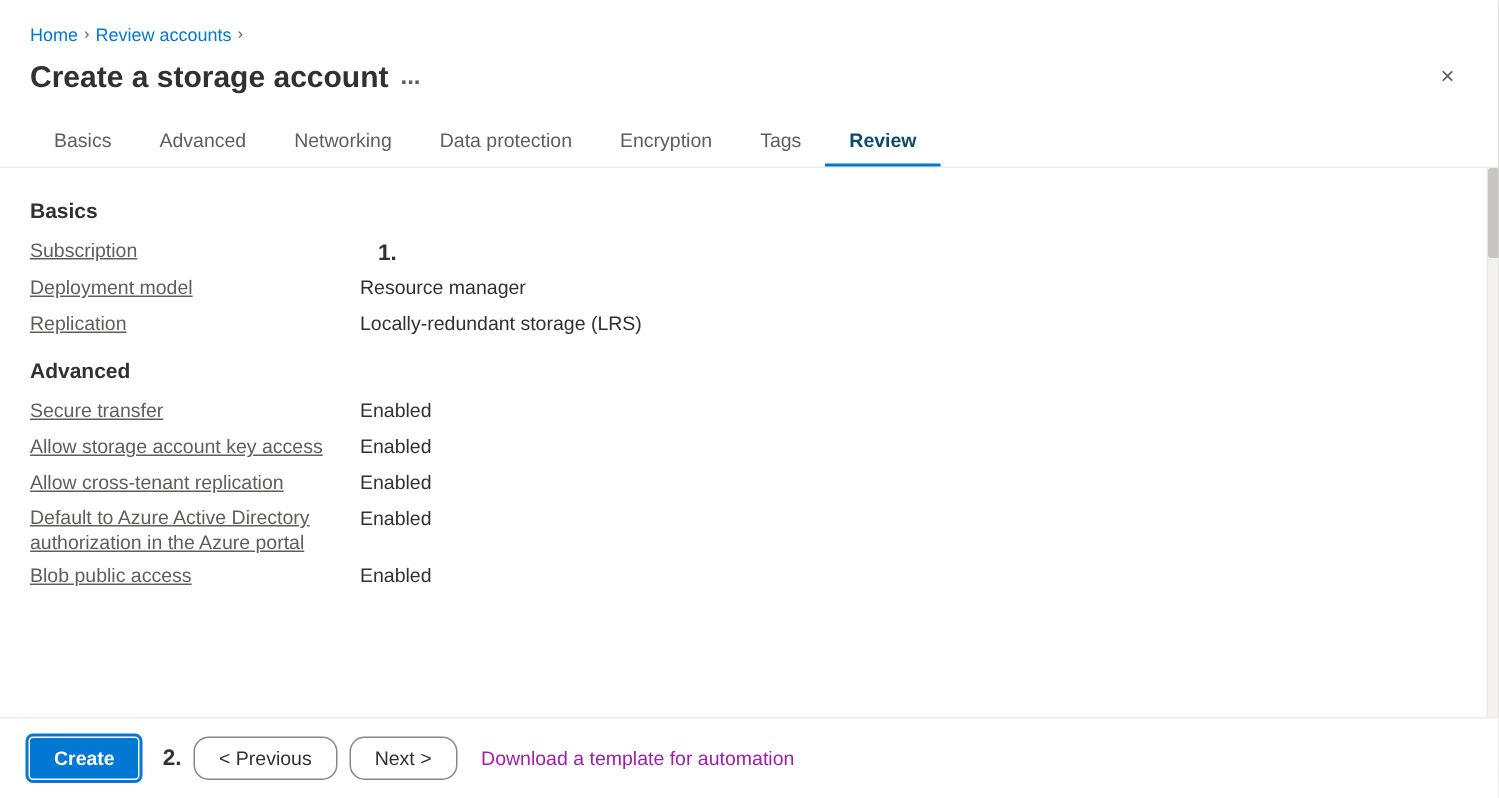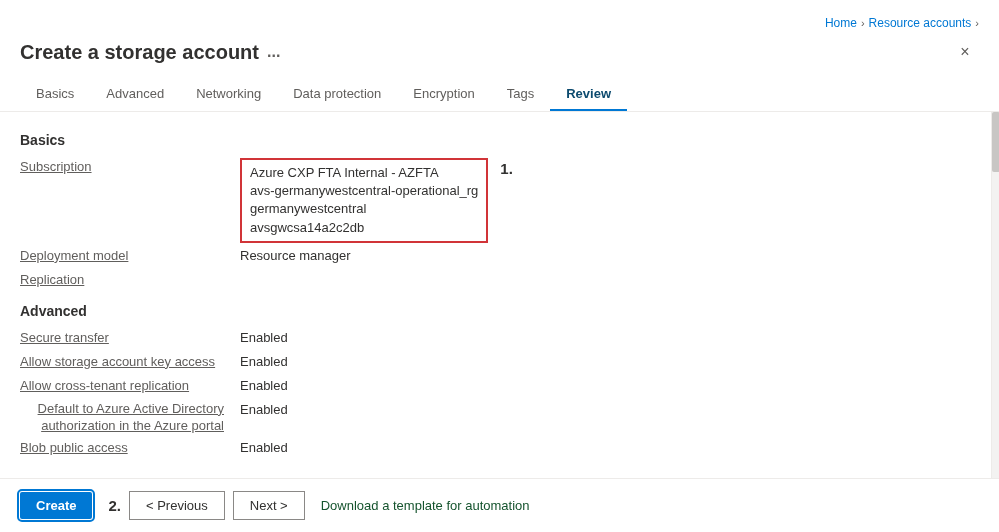--- a/index.html
+++ b/index.html
@@ -18,21 +18,21 @@
       position: relative;
       box-shadow: 0 4px 20px rgba(0,0,0,0.2);
     }
     .dialog-header {
       padding: 16px 20px 0 20px;
       border-bottom: 1px solid #edebe9;
       flex-shrink: 0;
     }
     .breadcrumb {
       display: flex; align-items: center; gap: 4px;
-      font-size: 12px; color: #0078d4; margin-bottom: 8px; justify-content: flex-end;
+      font-size: 12px; color: #0078d4; margin-bottom: 8px;
     }
     .breadcrumb span { color: #605e5c; }
     .breadcrumb a { color: #0078d4; text-decoration: none; }
     .breadcrumb-sep { color: #605e5c; font-size: 11px; }
     .dialog-title-row {
       display: flex; align-items: center; justify-content: space-between;
       margin-bottom: 12px;
     }
     .dialog-title {
       font-size: 20px; font-weight: 600; color: #323130;
@@ -91,24 +91,24 @@
     .btn-primary {
       background: #0078d4; color: #fff; border: none;
       padding: 6px 16px; font-size: 13px; cursor: pointer;
       border-radius: 2px; font-weight: 600;
       outline: 2px solid #0078d4; outline-offset: 1px;
     }
     .btn-secondary {
       background: #fff; color: #323130;
       border: 1px solid #8a8886;
       padding: 6px 16px; font-size: 13px; cursor: pointer;
-      border-radius: 0;
+      border-radius: 10px;
     }
     .footer-link {
-      color: #14532d; text-decoration: none; font-size: 13px;
+      color: #a21caf; text-decoration: none; font-size: 13px;
       margin-left: 8px;
     }
     .step-label-2 {
       font-size: 15px; font-weight: 600; margin-left: 8px;
     }
     
     .content-area::-webkit-scrollbar { width: 8px; }
     .content-area::-webkit-scrollbar-track { background: #f3f2f1; }
     .content-area::-webkit-scrollbar-thumb { background: #c8c6c4; border-radius: 2px; }
     
@@ -124,21 +124,21 @@
 </head>
 <body>
 
 <div class="dialog-overlay">
   <div class="dialog">
 
     <div class="dialog-header">
       <div class="breadcrumb">
         <a href="#">Home</a>
         <span class="breadcrumb-sep">›</span>
-        <a href="#">Resource accounts</a>
+        <a href="#">Review accounts</a>
         <span class="breadcrumb-sep">›</span>
       </div>
       <div class="dialog-title-row">
         <div class="dialog-title">
           <span>Create a storage account</span>
           <span class="dialog-title-more">...</span>
         </div>
         <button class="close-btn">×</button>
       </div>
       <div class="tabs">
@@ -155,57 +155,52 @@
     <div class="dialog-body">
       <div class="content-area">
 
         <div class="section-spacer">
           <div class="section-title">Basics</div>
 
           <div class="field-row">
             <div class="field-label">Subscription</div>
             <div class="field-value">
               <div style="display:flex; align-items:flex-start;">
-                <div style="border: 2px solid #d13438; padding: 4px 8px; margin-bottom: 0;">
-                  <div>Azure CXP FTA Internal - AZFTA</div>
-                  <div>avs-germanywestcentral-operational_rg</div>
-                  <div>germanywestcentral</div>
-                  <div>avsgwcsa14a2c2db</div>
-                </div>
                 <div class="step-label">1.</div>
               </div>
             </div>
           </div>
 
           <div class="field-row">
             <div class="field-label">Deployment model</div>
             <div class="field-value">Resource manager</div>
           </div>
           <div class="field-row">
             <div class="field-label">Replication</div>
+            <div class="field-value">Locally-redundant storage (LRS)</div>
           </div>
         </div>
 
         <div style="margin-top: 12px;">
           <div class="section-title">Advanced</div>
 
           <div class="field-row">
             <div class="field-label">Secure transfer</div>
             <div class="field-value">Enabled</div>
           </div>
           <div class="field-row">
             <div class="field-label">Allow storage account key access</div>
             <div class="field-value">Enabled</div>
           </div>
           <div class="field-row">
             <div class="field-label">Allow cross-tenant replication</div>
             <div class="field-value">Enabled</div>
           </div>
           <div class="field-row">
-            <div class="field-label" style="line-height:1.3;text-align:right;">Default to Azure Active Directory authorization in the Azure portal</div>
+            <div class="field-label" style="line-height:1.3;">Default to Azure Active Directory authorization in the Azure portal</div>
             <div class="field-value">Enabled</div>
           </div>
           <div class="field-row">
             <div class="field-label">Blob public access</div>
             <div class="field-value">Enabled</div>
           </div>
 
         </div>
       </div>
 

